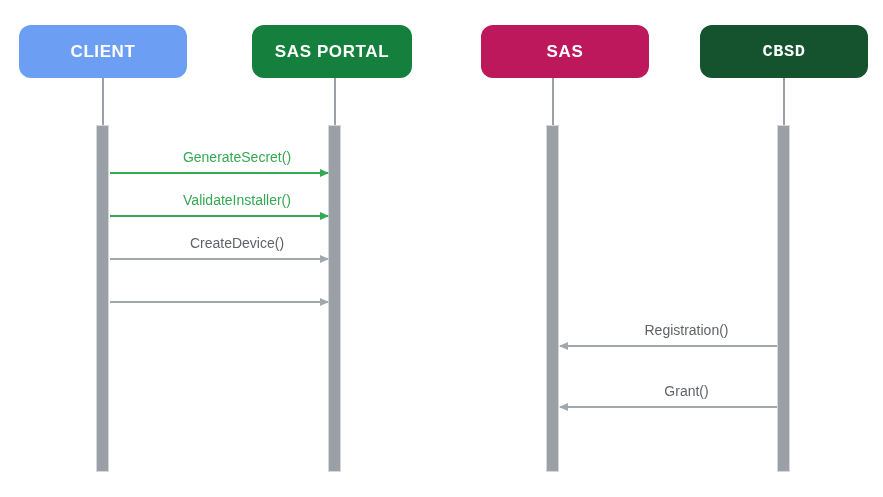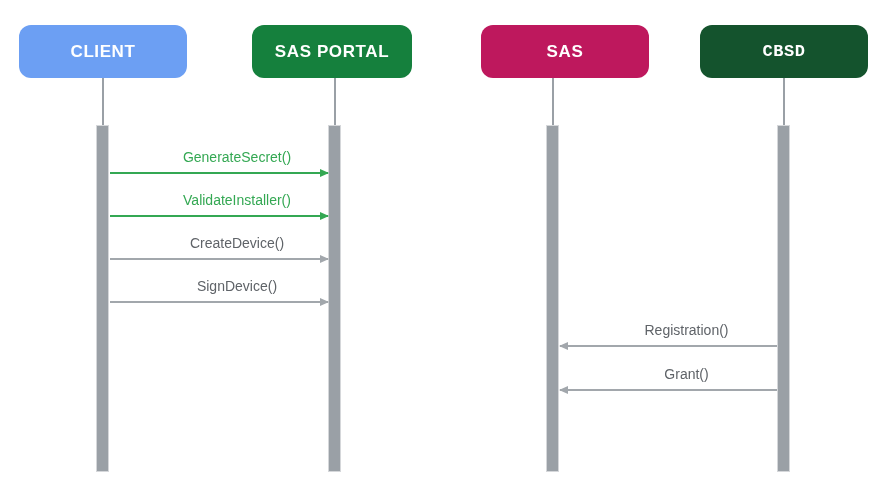--- a/index.html
+++ b/index.html
@@ -102,21 +102,21 @@
 
   .msg.gray .msg-label { color: #5F6368; }
   .msg.gray .msg-line  { background: #A2A7AC; }
   .msg.gray .msg-head  { color: #A2A7AC; border-left-color: #A2A7AC; border-right-color: #A2A7AC; }
 
   .msg.y1 { top: 149px; }
   .msg.y2 { top: 192px; }
   .msg.y3 { top: 235px; }
   .msg.y4 { top: 278px; }
   .msg.y5 { top: 322px; }
-  .msg.y6 { top: 366px; }
+  .msg.y6 { top: 383px; }
 </style>
 </head>
 <body>
 
 <div class="canvas">
 
   <div class="actor client">CLIENT</div>
   <div class="actor sas-portal">SAS PORTAL</div>
   <div class="actor sas">SAS</div>
   <div class="actor cbsd">CBSD</div>
@@ -143,21 +143,20 @@
     <div class="msg-head to-right"></div>
   </div>
 
   <div class="msg span-left gray y3">
     <div class="msg-label">CreateDevice()</div>
     <div class="msg-line"></div>
     <div class="msg-head to-right"></div>
   </div>
 
   <div class="msg span-left gray y4">
-    <div class="msg-label">SignDevice()</div>
     <div class="msg-line"></div>
     <div class="msg-head to-right"></div>
   </div>
 
   <div class="msg span-right gray y5">
     <div class="msg-label">Registration()</div>
     <div class="msg-line"></div>
     <div class="msg-head to-left"></div>
   </div>
 

